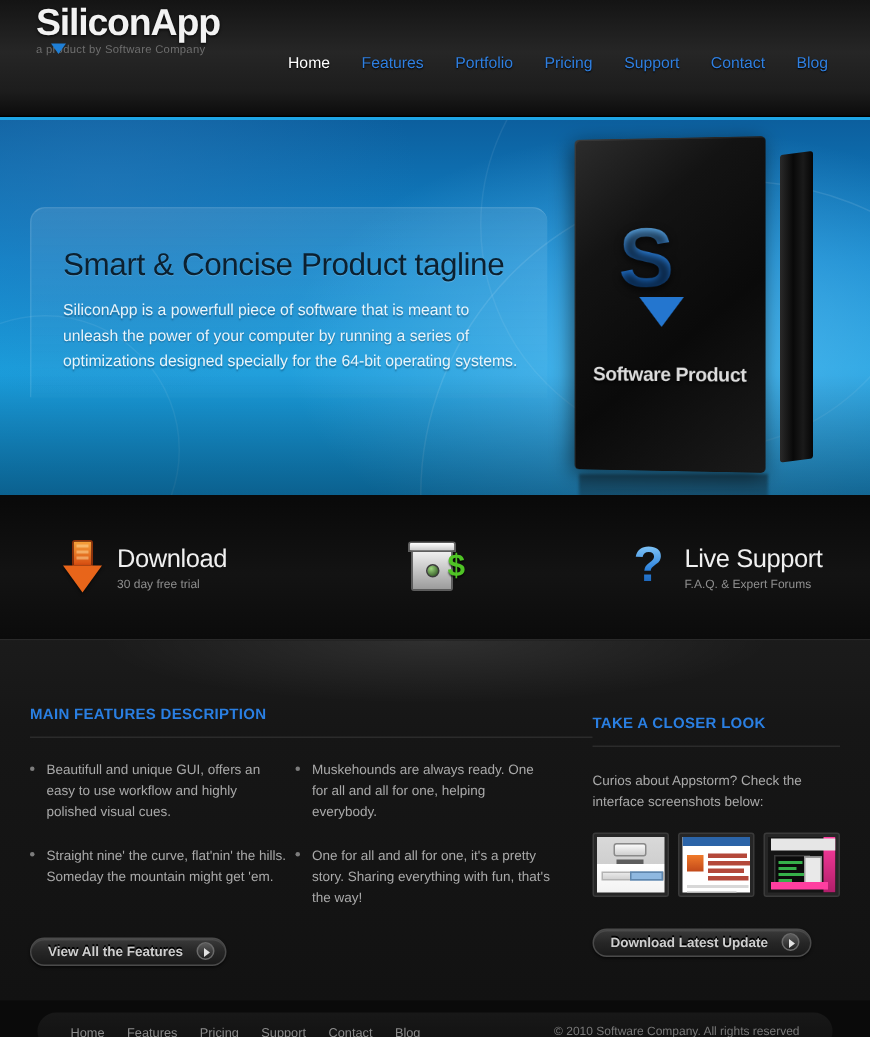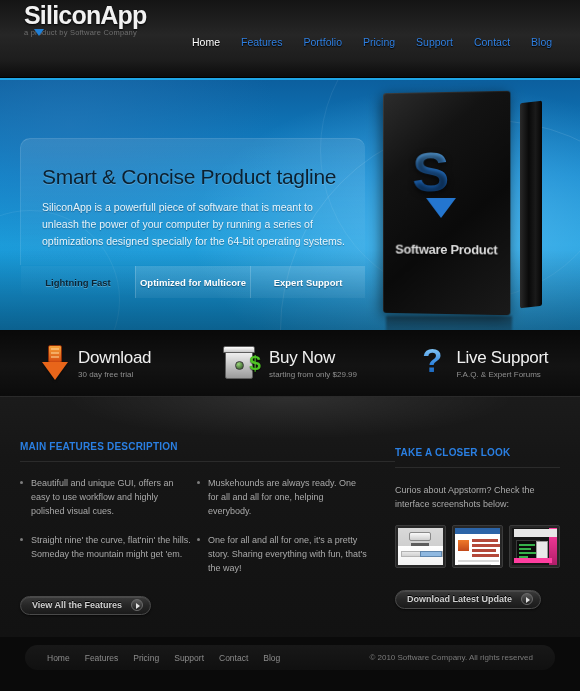--- a/index.html
+++ b/index.html
@@ -137,21 +137,21 @@
     letter-spacing: -.3px; text-shadow: 0 1px 2px #000;
   }
   .prodbox .reflect {
     position: absolute; left: 4px; top: 224px; width: 126px; height: 38px;
     background: linear-gradient(to bottom, rgba(10,10,10,.45), rgba(10,10,10,0));
     filter: blur(1px); border-radius: 0 0 4px 4px;
   }
 
   
   .cta {
-    position: relative; height: 66px; width: 580px;
+    position: relative; height: 96px; width: 580px;
     background: linear-gradient(to bottom, #090909 0%, #131313 55%, #0b0b0b 100%);
     display: flex; align-items: center;
   }
   .cta-item { flex: 1; display: flex; align-items: center; justify-content: center; gap: 10px; }
   .cta-text .t1 {
     font-size: 17px; color: #f0f0f0; font-weight: normal;
     letter-spacing: -.3px; line-height: 20px;
   }
   .cta-text .t2 { font-size: 8px; color: #8f8f8f; margin-top: 2px; }
 
@@ -336,25 +336,20 @@
   <div class="hero">
     <div class="hero-swirl sw1"></div>
     <div class="hero-swirl sw2"></div>
     <div class="hero-swirl sw3"></div>
     <div class="hero-glow"></div>
 
     <div class="hero-panel"></div>
     <h1 class="hero-h1">Smart &amp; Concise Product tagline</h1>
     <p class="hero-p">SiliconApp is a powerfull piece of software that is meant to unleash the power of your computer by running a series of optimizations designed specially for the 64-bit operating systems.</p>
 
-    <div class="hero-tabs">
-      <div class="hero-tab active">Lightning Fast</div>
-      <div class="hero-tab">Optimized for Multicore</div>
-      <div class="hero-tab">Expert Support</div>
-    </div>
 
     <div class="prodbox">
       <div class="spine"></div>
       <div class="face">
         <div class="slogo">S</div>
         <div class="sarrow"></div>
         <div class="ptitle">Software Product</div>
       </div>
       <div class="reflect"></div>
     </div>
@@ -375,24 +370,20 @@
         <div class="t2">30 day free trial</div>
       </div>
     </div>
 
     <div class="cta-item">
       <div class="ico-safe">
         <div class="body"></div>
         <div class="top"></div>
         <div class="dial"></div>
         <div class="dollar">$</div>
-      </div>
-      <div class="cta-text">
-        <div class="t1">Buy Now</div>
-        <div class="t2">starting from only $29.99</div>
       </div>
     </div>
 
     <div class="cta-item">
       <div class="ico-q">?</div>
       <div class="cta-text">
         <div class="t1">Live Support</div>
         <div class="t2">F.A.Q. &amp; Expert Forums</div>
       </div>
     </div>

